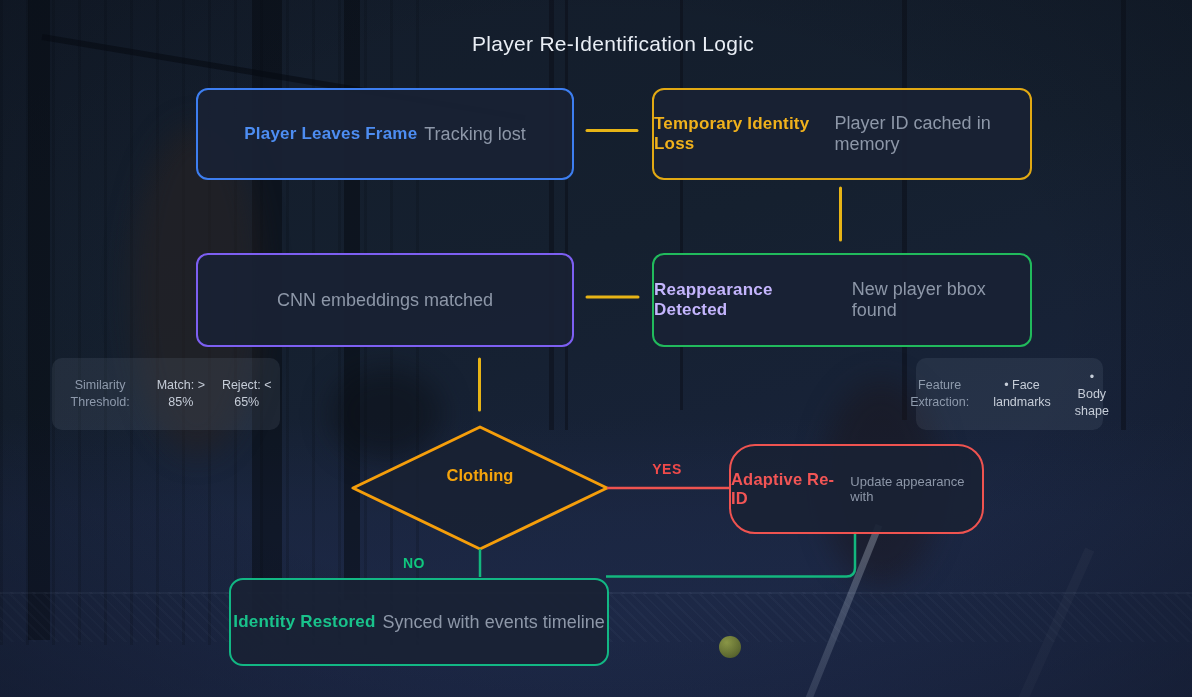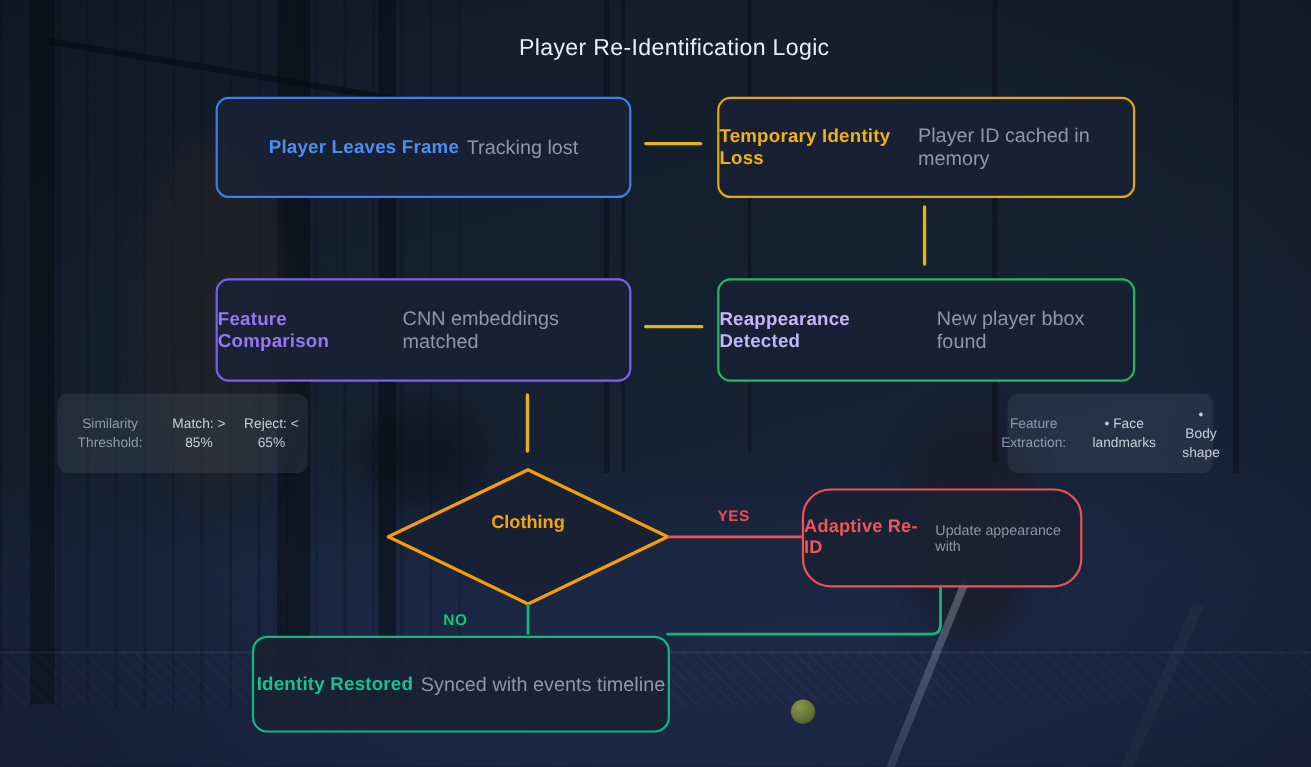--- a/index.html
+++ b/index.html
@@ -118,21 +118,20 @@
     <div class="node-title">Player Leaves Frame</div>
     <div class="node-sub">Tracking lost</div>
   </div>
 
   <div class="node n2">
     <div class="node-title">Temporary Identity Loss</div>
     <div class="node-sub">Player ID cached in memory</div>
   </div>
 
   <div class="node n3">
-    <div class="node-title">Feature Comparison</div>
     <div class="node-sub">CNN embeddings matched</div>
   </div>
 
   <div class="node n4">
     <div class="node-title">Reappearance Detected</div>
     <div class="node-sub">New player bbox found</div>
   </div>
 
   <div class="node n5">
     <div class="node-title">Adaptive Re-ID</div>

